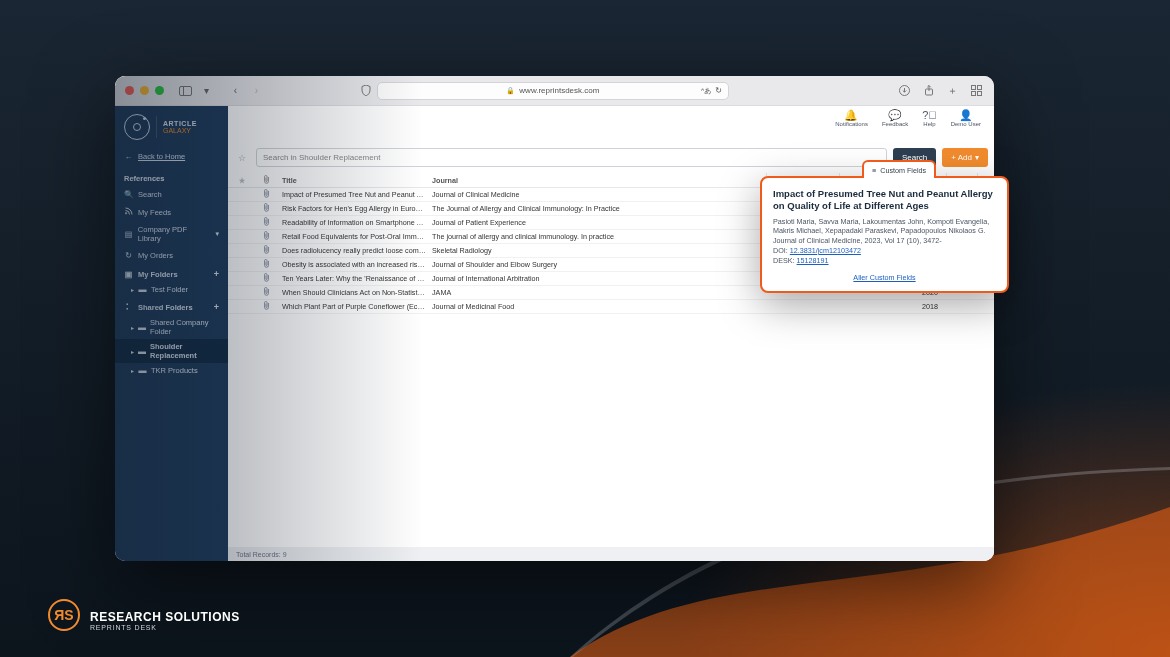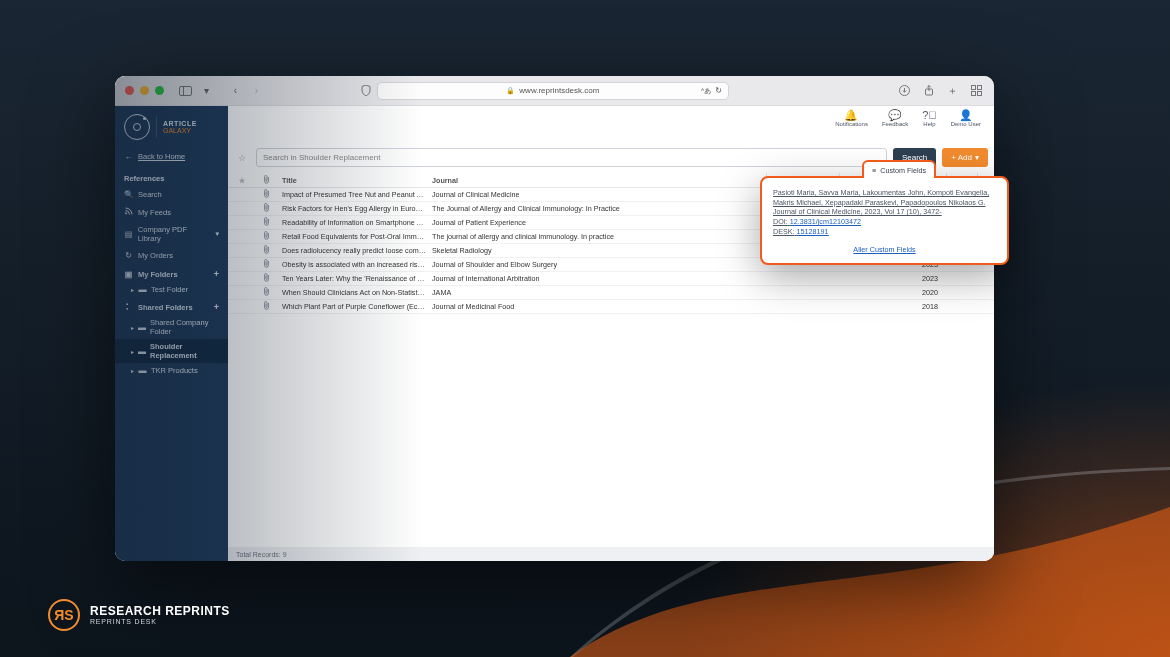--- a/index.html
+++ b/index.html
@@ -69,28 +69,28 @@
   
   .detail-tabs { position:absolute; right:0; top:0; height:15px; display:flex; font-size:7.2px; align-items:stretch; background:#fff;}
   .dtab { padding:0 7px; display:flex; align-items:center; gap:3px; border-left:1px solid #e5e7eb; color:#4b5563; cursor:pointer; white-space:nowrap;}
   .dtab.active{ background:#fff; font-weight:600;}
   .dtab.close{padding:0 5px; font-weight:600;}
 
   
   .popout { position:absolute; left:760px; top:176px; width:249px; background:#fff; border:2.5px solid #f05a1a; border-radius:8px; box-shadow:0 12px 40px rgba(0,0,0,0.35); padding:10px 11px 9px; z-index:20;}
   .pop-tab { position:absolute; top:-18px; left:100px; height:18px; background:#fff; border:2.5px solid #f05a1a; border-bottom:none; border-radius:6px 6px 0 0; display:flex; align-items:center; padding:0 8px; font-size:7.2px; color:#374151; gap:4px;}
   .pop-title{ font-size:9.5px; font-weight:700; color:#1a2b3c; line-height:1.25; margin-bottom:5px;}
-  .pop-meta{ font-size:7.2px; color:#4b5563; line-height:1.35;text-decoration:underline;}
+  .pop-meta{ font-size:7.2px; color:#4b5563; line-height:1.35;}
   .pop-meta a{ color:#1c5fbf; text-decoration:underline; cursor:pointer;}
   .pop-box{ margin-top:9px; border:1px solid #e5e7eb; border-radius:3px; padding:8px; font-size:7.2px; color:#4b5563; text-align:center;}
   .pop-manage{ margin-top:8px; text-align:center; font-size:7.2px;}
   .pop-manage a{color:#1c5fbf; text-decoration:underline; cursor:pointer;}
 
   
-  .brand { position:absolute; left:48px; bottom:26px; display:flex; align-items:center; gap:10px; color:#fff;}
+  .brand { position:absolute; left:48px; bottom:26px; display:flex; align-items:flex-end; gap:10px; color:#fff;}
   .brand-ring{ width:32px; height:32px; border:2px solid #f28b2e; border-radius:50%; display:flex; align-items:center; justify-content:center; color:#f28b2e; font-weight:700; font-size:14px;}
   .brand-txt{ line-height:1.05;}
   .brand-txt .t1{ font-size:12px; font-weight:700; letter-spacing:.5px;}
   .brand-txt .t2{ font-size:7px; letter-spacing:.8px; color:#d0d4da;}
 
   .fade { position:absolute; inset:0; pointer-events:none; background:linear-gradient(90deg, rgba(20,30,45,0.45) 0%, rgba(20,30,45,0.0) 35%); border-radius:10px;}
 </style>
 </head>
 <body>
 
@@ -388,30 +388,31 @@
     </div>
   </div>
   <div class="fade"></div>
 </div>
 
 <div class="popout">
   <div class="pop-tab">
     <span>≡</span>
     <span>Custom Fields</span>
   </div>
+  <div class="pop-title">Impact of Presumed Tree Nut and Peanut Allergy on Quality of Life at Different Ages</div>
   <div class="pop-meta">
     <span>Pasioti Maria, Savva Maria, Lakoumentas John, Kompoti Evangelia, Makris Michael, Xepapadaki Paraskevi, Papadopoulos Nikolaos G.</span><br>
     <span>Journal of Clinical Medicine, 2023, Vol 17 (10), 3472-</span><br>
     <span>DOI:</span>
     <a>12.3831/jcm12103472</a><br>
     <span>DESK:</span>
     <a>15128191</a>
   </div>
   <div class="pop-manage"><a>Aller Custom Fields</a></div>
 </div>
 
 <div class="brand">
   <div class="brand-ring">ЯS</div>
   <div class="brand-txt">
-    <div class="t1">RESEARCH REPRINTS</div>
+    <div class="t1">RESEARCH SOLUTIONS</div>
     <div class="t2">REPRINTS DESK</div>
   </div>
 </div>
 
 </body></html>

